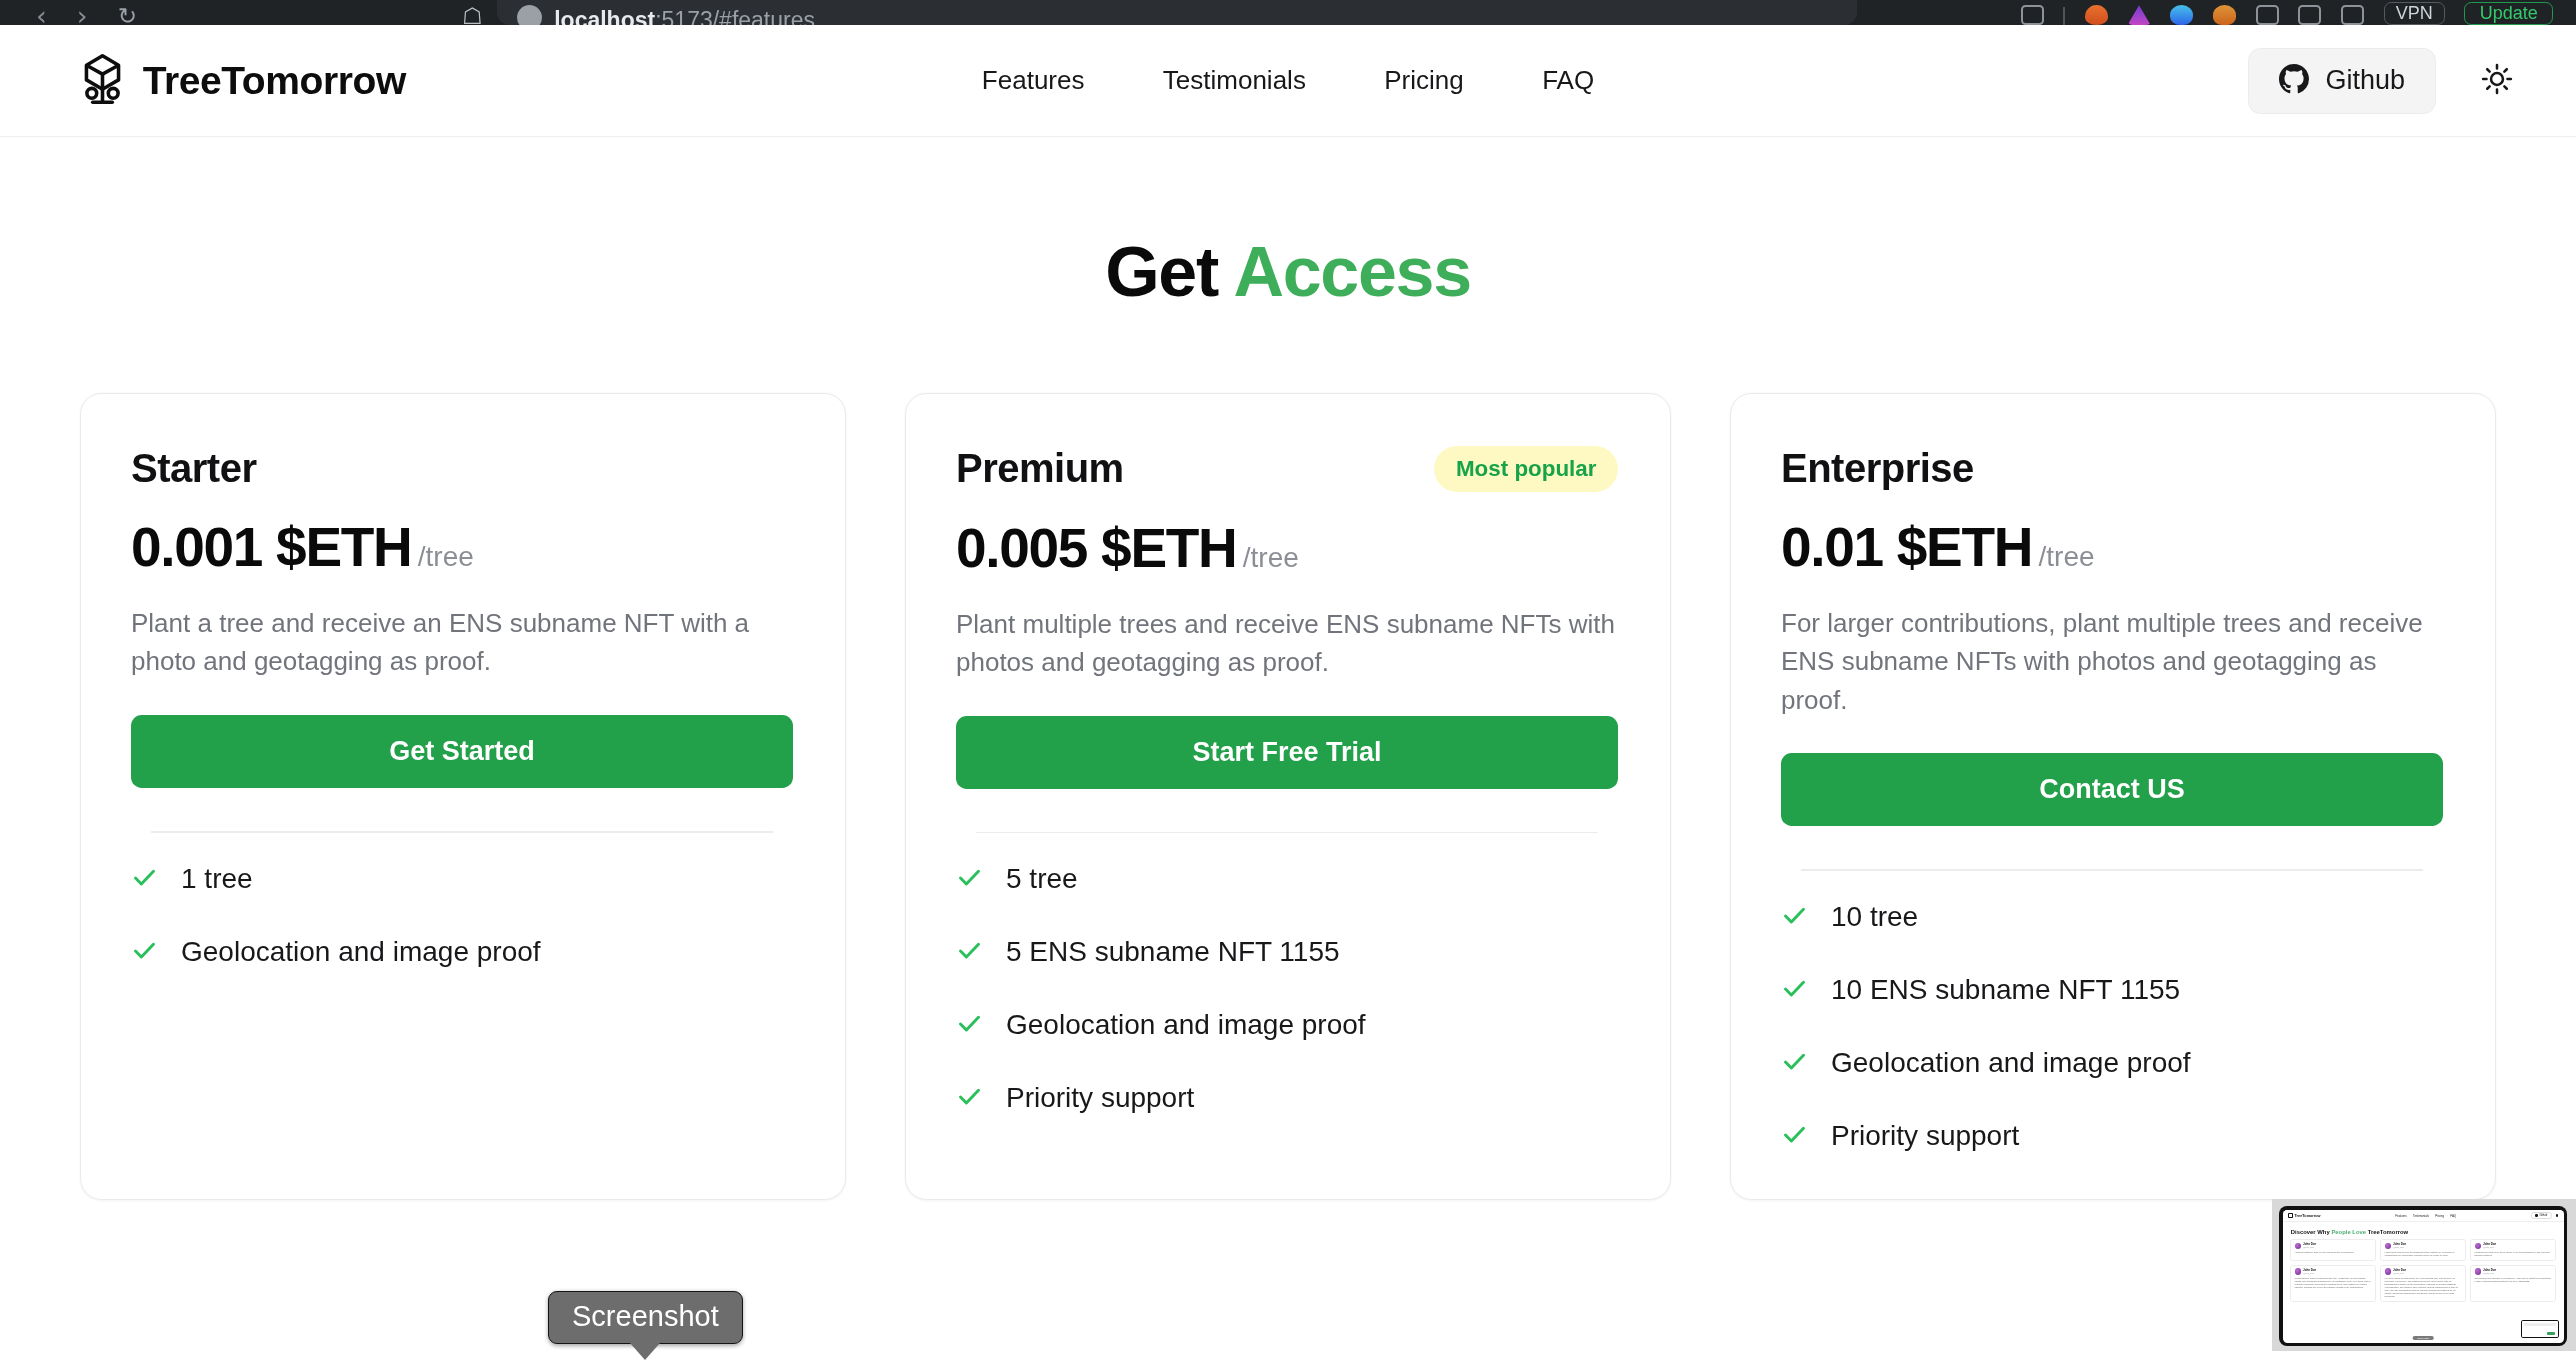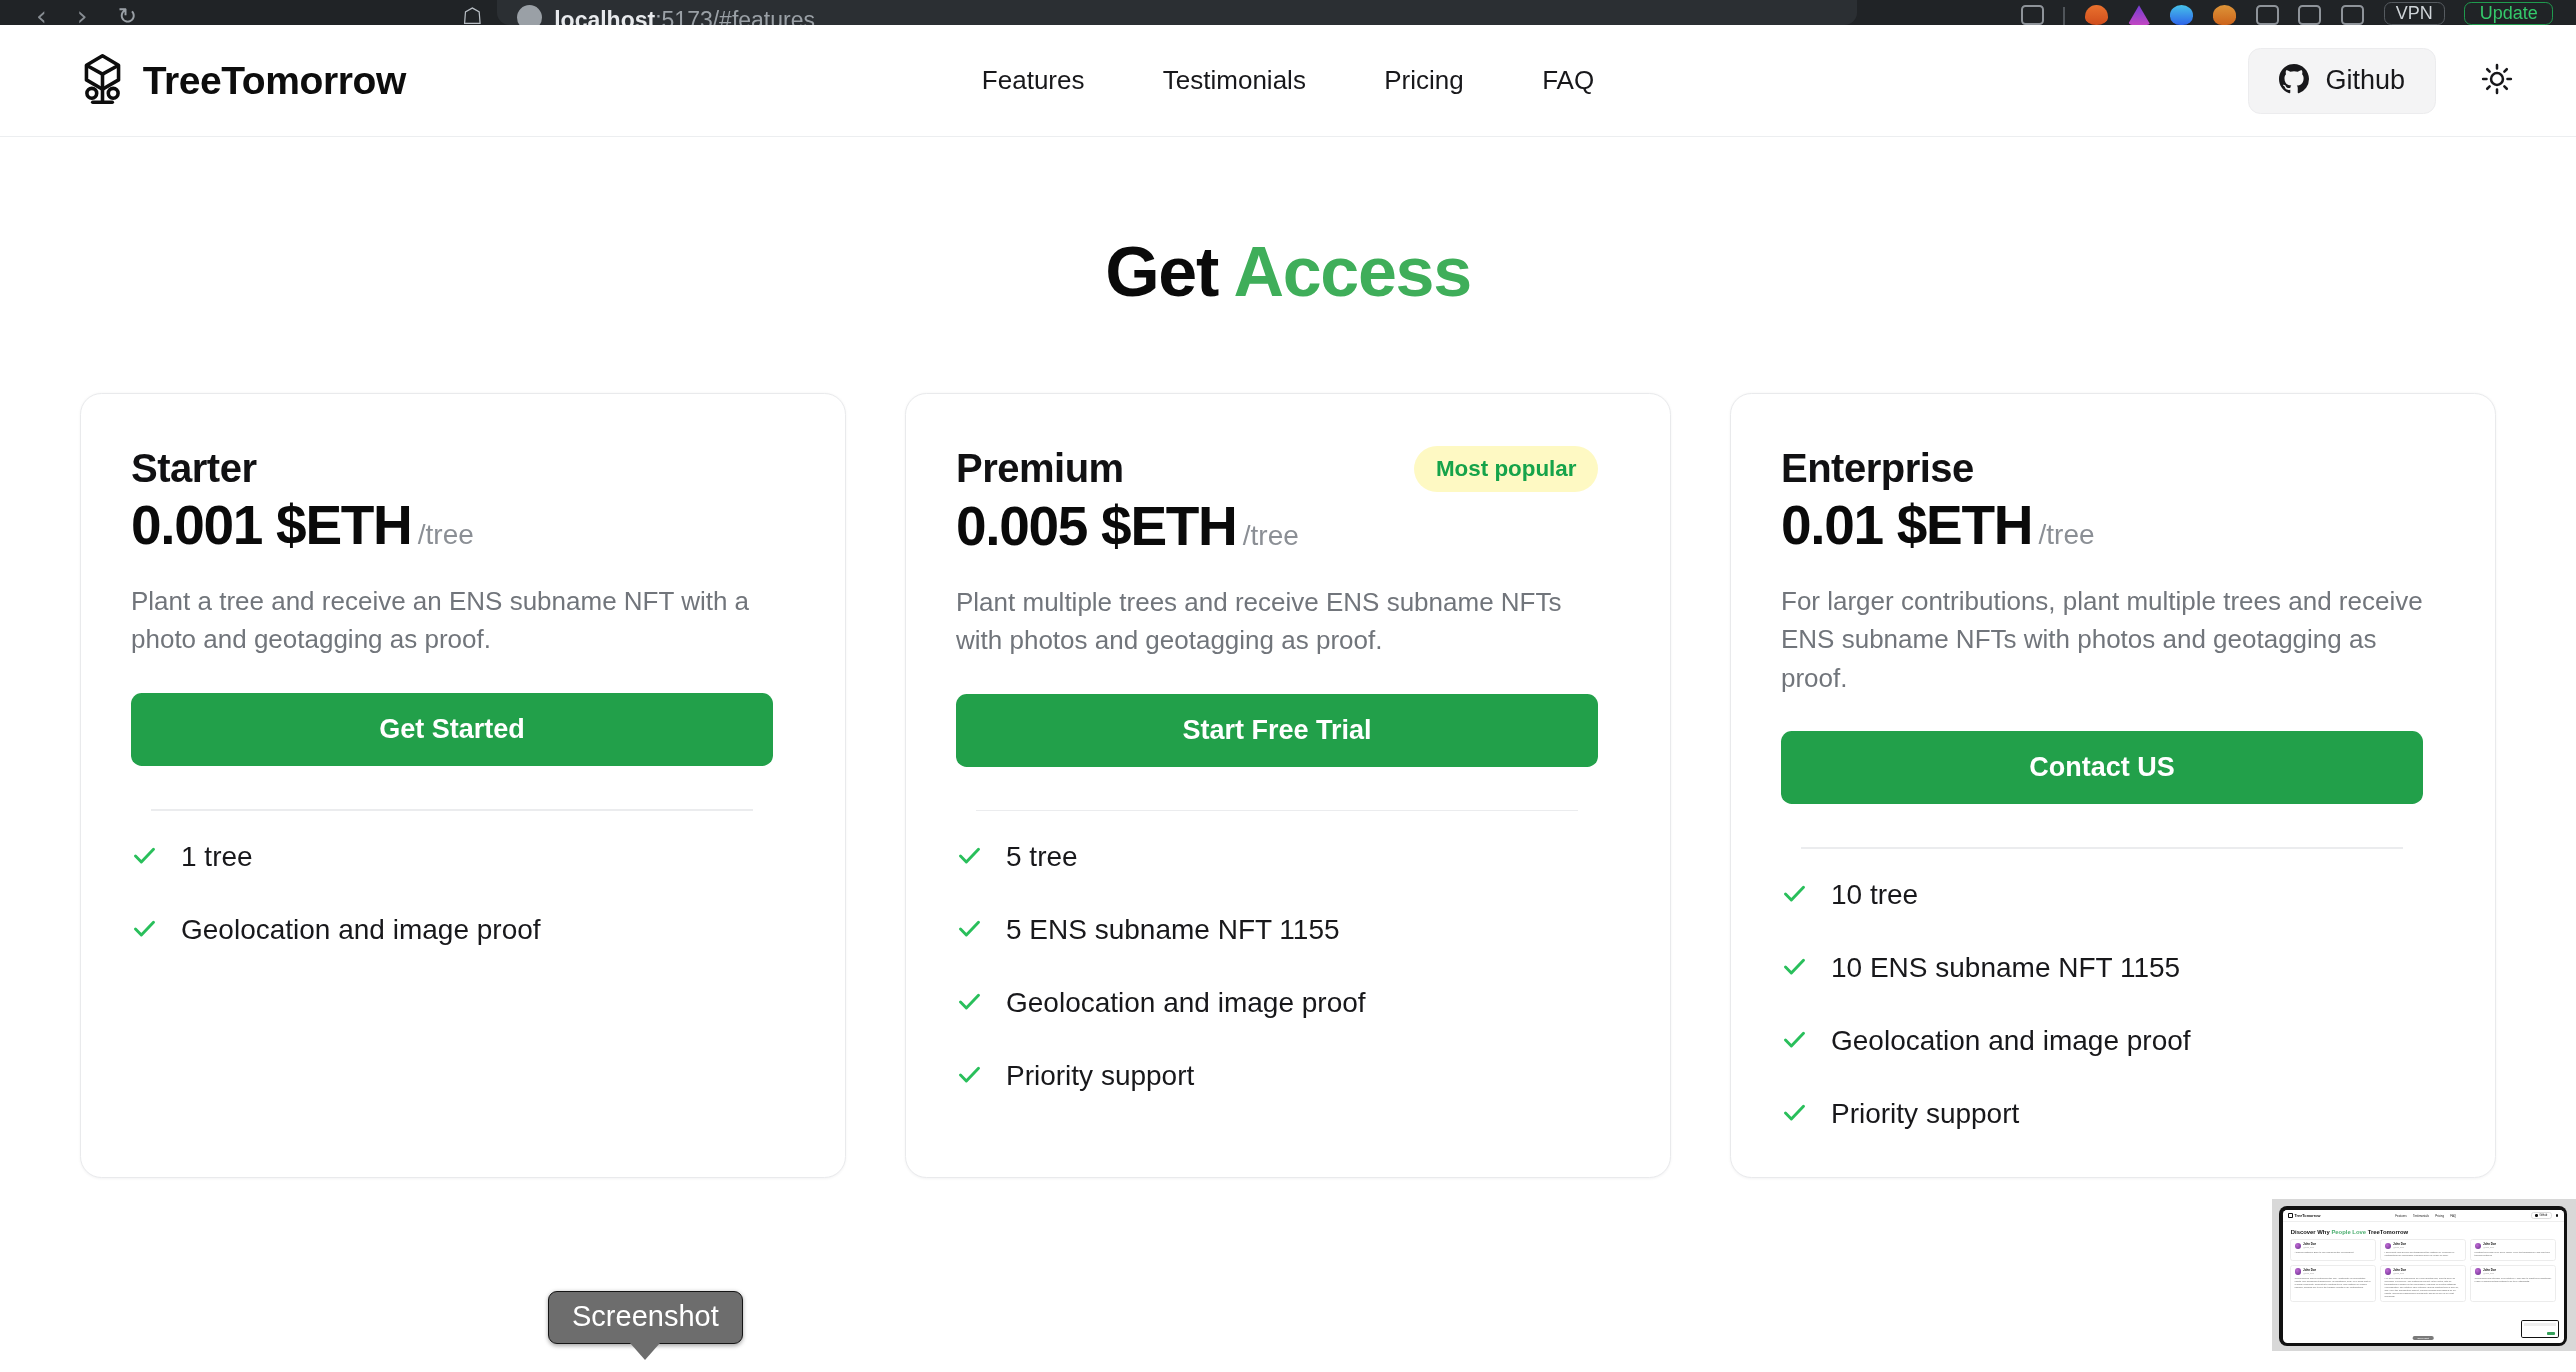--- a/index.html
+++ b/index.html
@@ -112,31 +112,31 @@
   .cards-row {
     display: flex; justify-content: center; gap: 59px;
     margin-top: 81px;
   }
   .price-card {
     width: 766px; min-height: 751px;
     background: #fff;
     border: 0.9px solid #e9eaec;
     border-radius: 21.5px;
     box-shadow: 0 0.9px 2.7px rgba(16,24,40,.05);
-    padding: 52px 72px 47px 50px;
+    padding: 52px 52px 47px 50px;
     display: flex; flex-direction: column;
   }
   .card-head { display: flex; align-items: center; justify-content: space-between; }
   .plan-name { font-size: 40px; font-weight: 700; color: #111113; letter-spacing: -0.5px; }
   .badge {
     background: #fef9c3; color: #16a34a;
     font-size: 22.4px; font-weight: 600;
     padding: 9.8px 21.5px; border-radius: 894px; white-space: nowrap;
   }
-  .price-row { margin-top: 2px; display: flex; align-items: baseline; }
+  .price-row { margin-top: 24px; display: flex; align-items: baseline; }
   .price-amount { font-size: 55px; font-weight: 700; color: #0a0a0a; letter-spacing: -1.3px; }
   .price-unit { font-size: 28px; color: #8b8f95; margin-left: 6.3px; }
   .plan-desc {
     margin-top: 25px; font-size: 26px; line-height: 1.48; color: #71757b;
     max-width: 680px;
   }
   .cta-btn {
     margin-top: 34px; width: 100%; height: 73px;
     background: #22a04a; color: #fff;
     border: none; border-radius: 10.7px;

